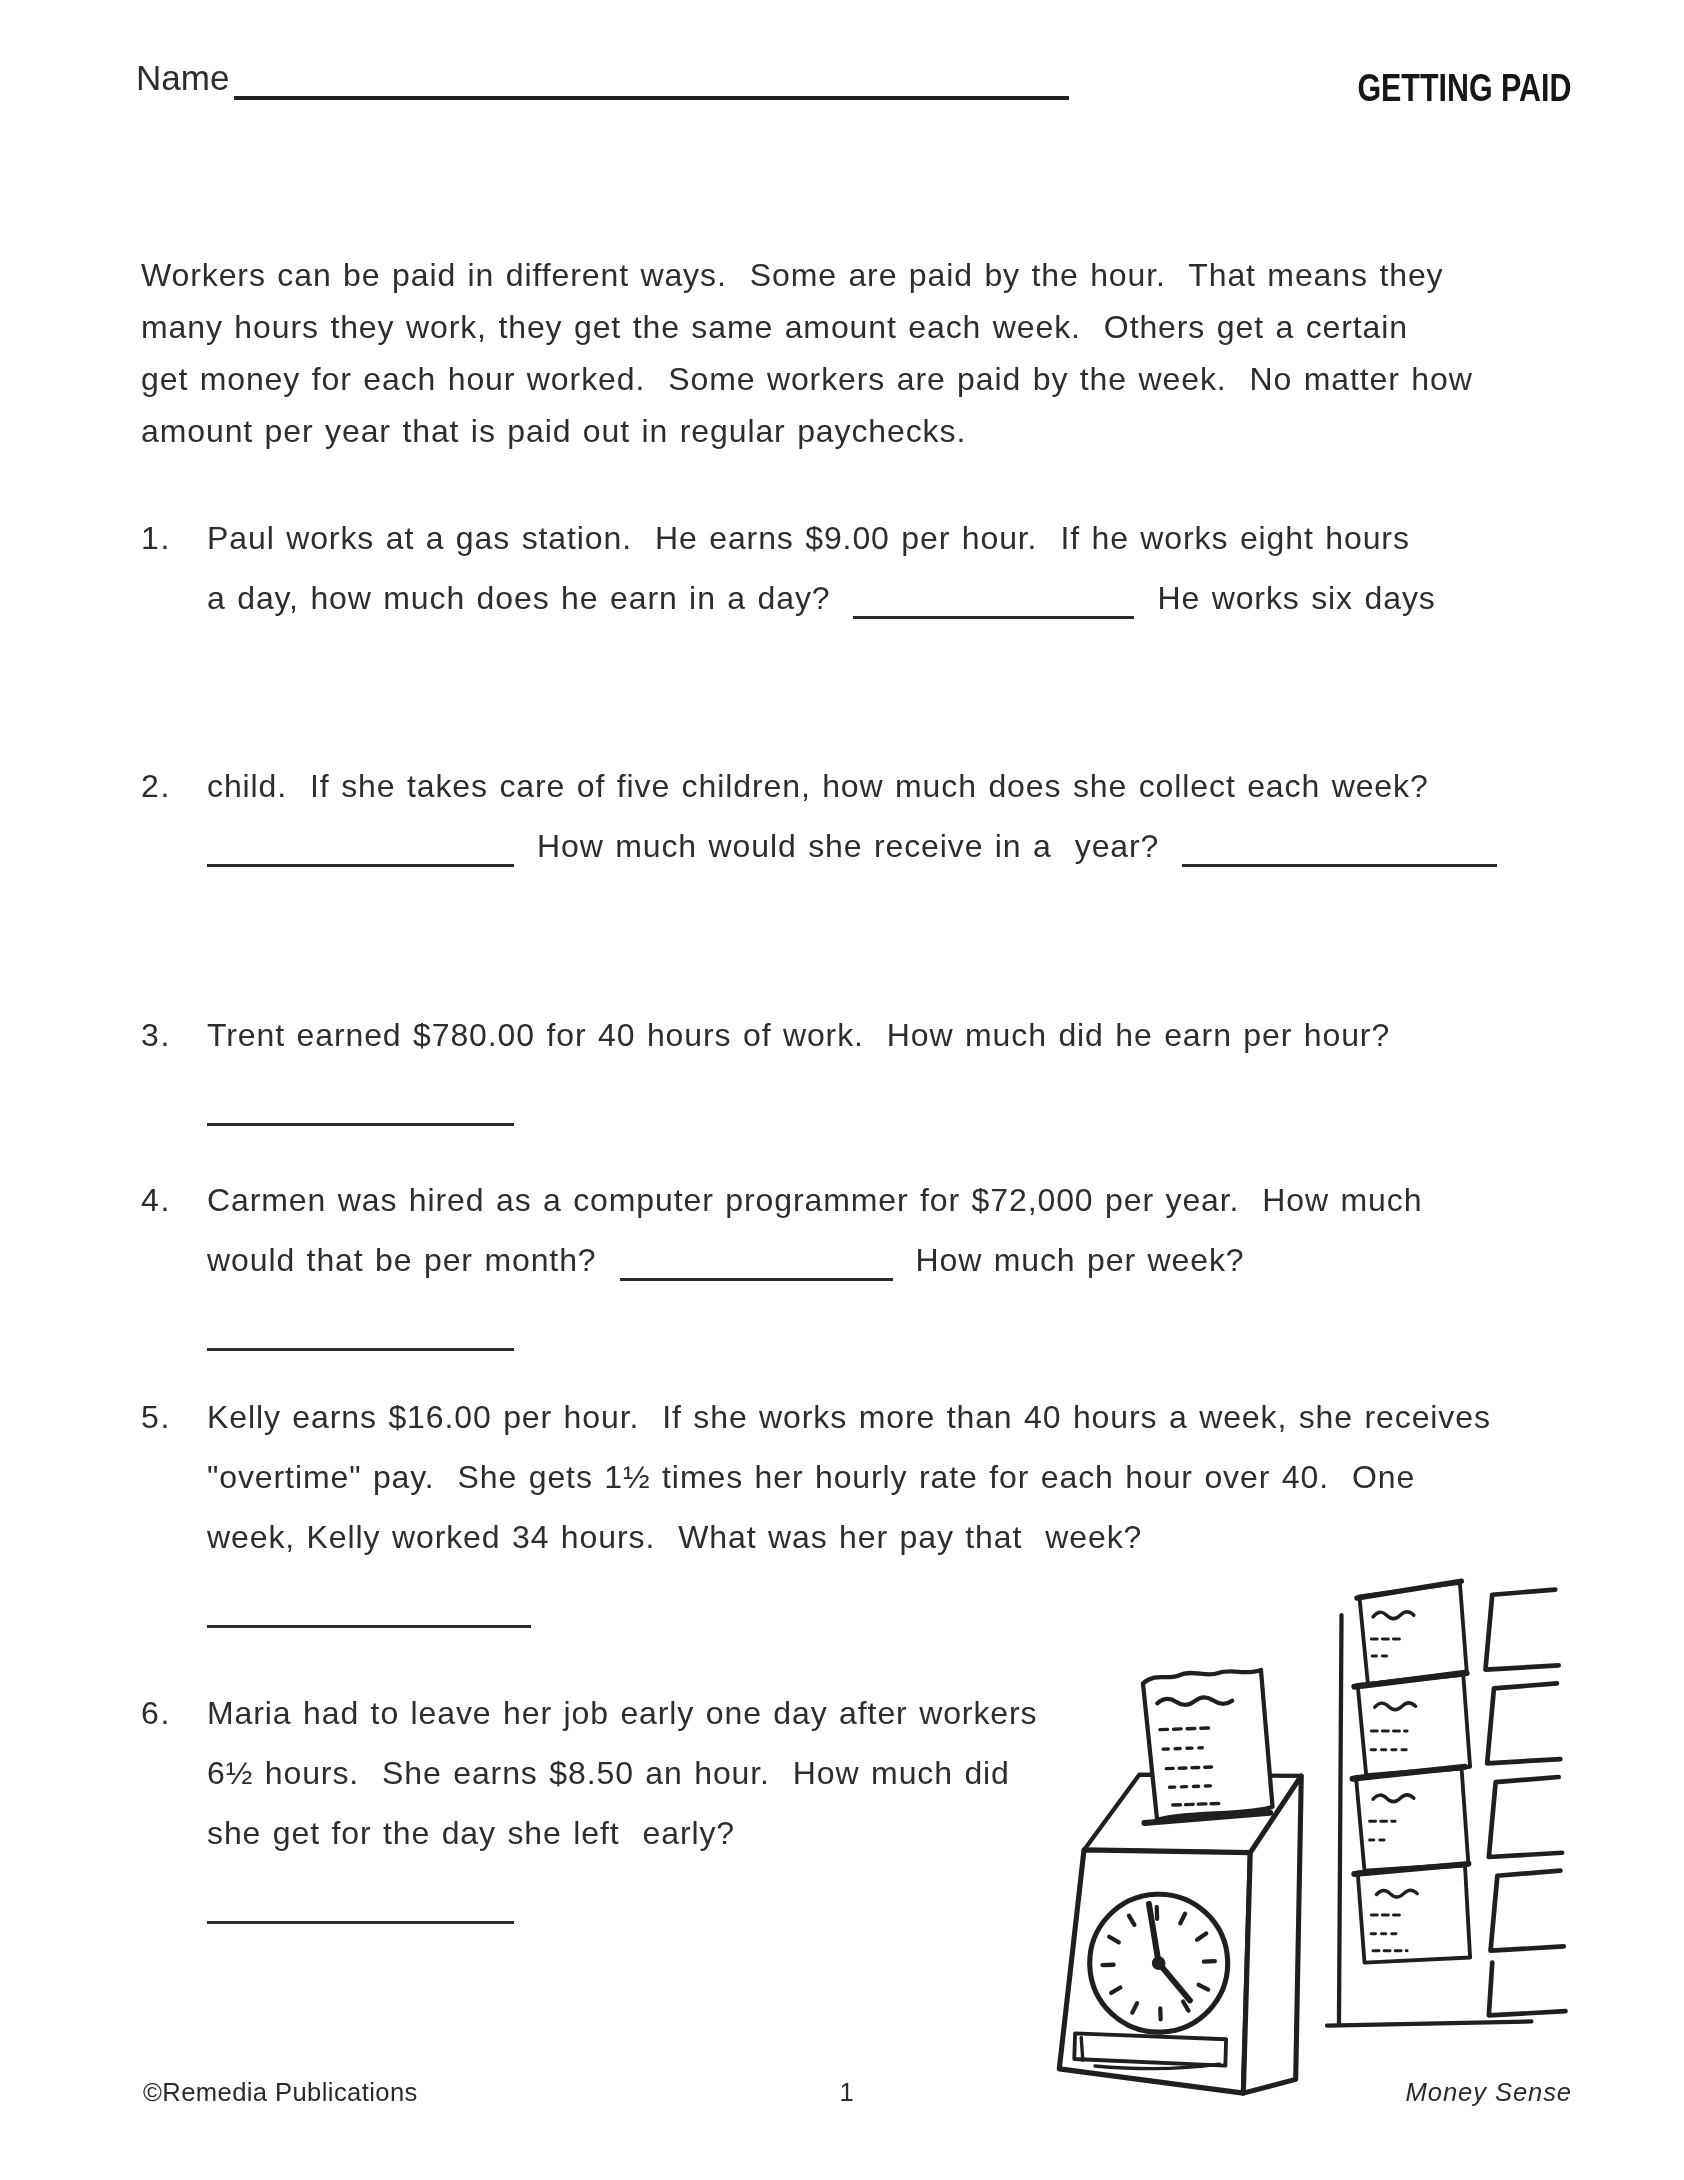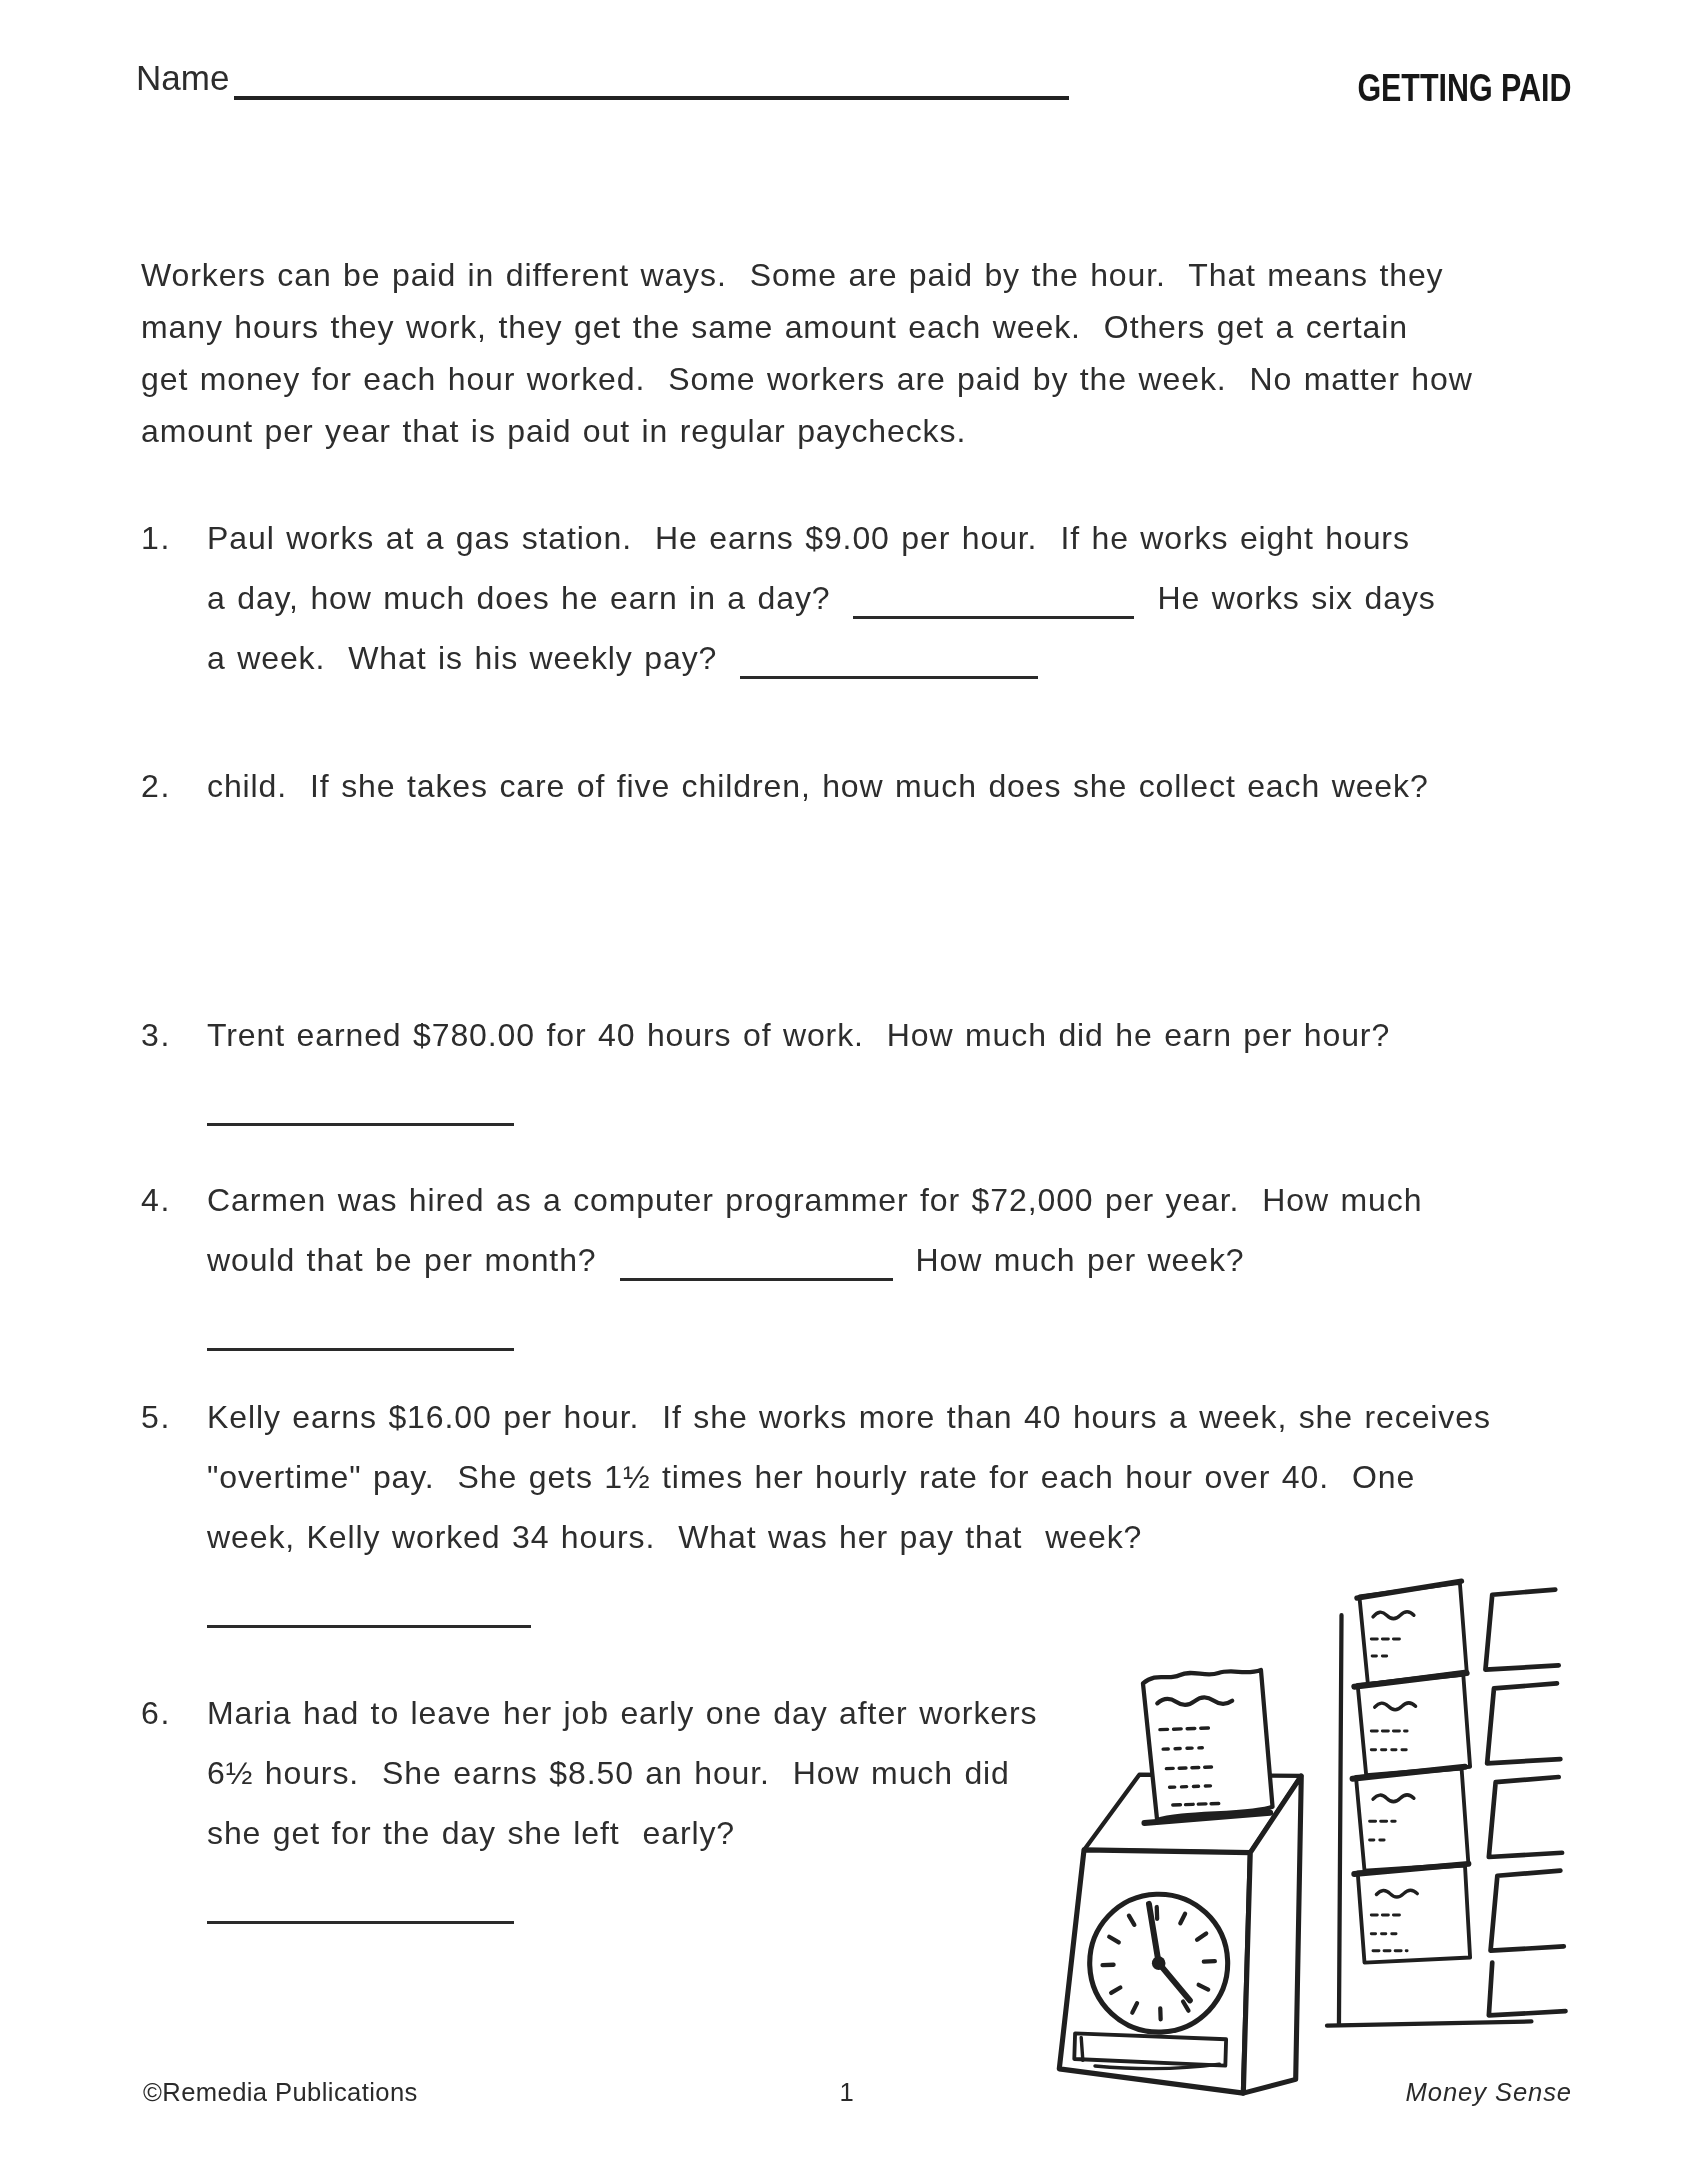--- a/index.html
+++ b/index.html
@@ -69,27 +69,27 @@
       <div class="intro-line">get money for each hour worked.  Some workers are paid by the week.  No matter how</div>
       <div class="intro-line">amount per year that is paid out in regular paychecks.</div>
     </div>
 
   <div>
       <div class="question q1">
         <span class="qnum">1.</span>
         <div class="qbody">
           <div class="qline"><span>Paul works at a gas station.  He earns $9.00 per hour.  If he works eight hours</span></div>
           <div class="qline"><span>a day, how much does he earn in a day?  </span><span class="blank" style="width: 281px;"></span><span>  He works six days</span></div>
-          <div class="qline"><span>a week.  What is his weekly pay?  </span><span class="blank" style="width: 298px;"></span></div>
         </div>
       </div>
       <div class="question q2">
         <span class="qnum">2.</span>
         <div class="qbody">
           <div class="qline"><span>child.  If she takes care of five children, how much does she collect each week?</span></div>
+          <div class="qline"><span class="blank" style="width: 307px;"></span><span>  How much would she receive in a  year?  </span><span class="blank" style="width: 315px;"></span></div>
         </div>
       </div>
       <div class="question q3">
         <span class="qnum">3.</span>
         <div class="qbody">
           <div class="qline"><span>Trent earned $780.00 for 40 hours of work.  How much did he earn per hour?</span></div>
           <div class="qline blank-only"><span class="blank" style="width: 307px;"></span></div>
         </div>
       </div>
       <div class="question q4">

